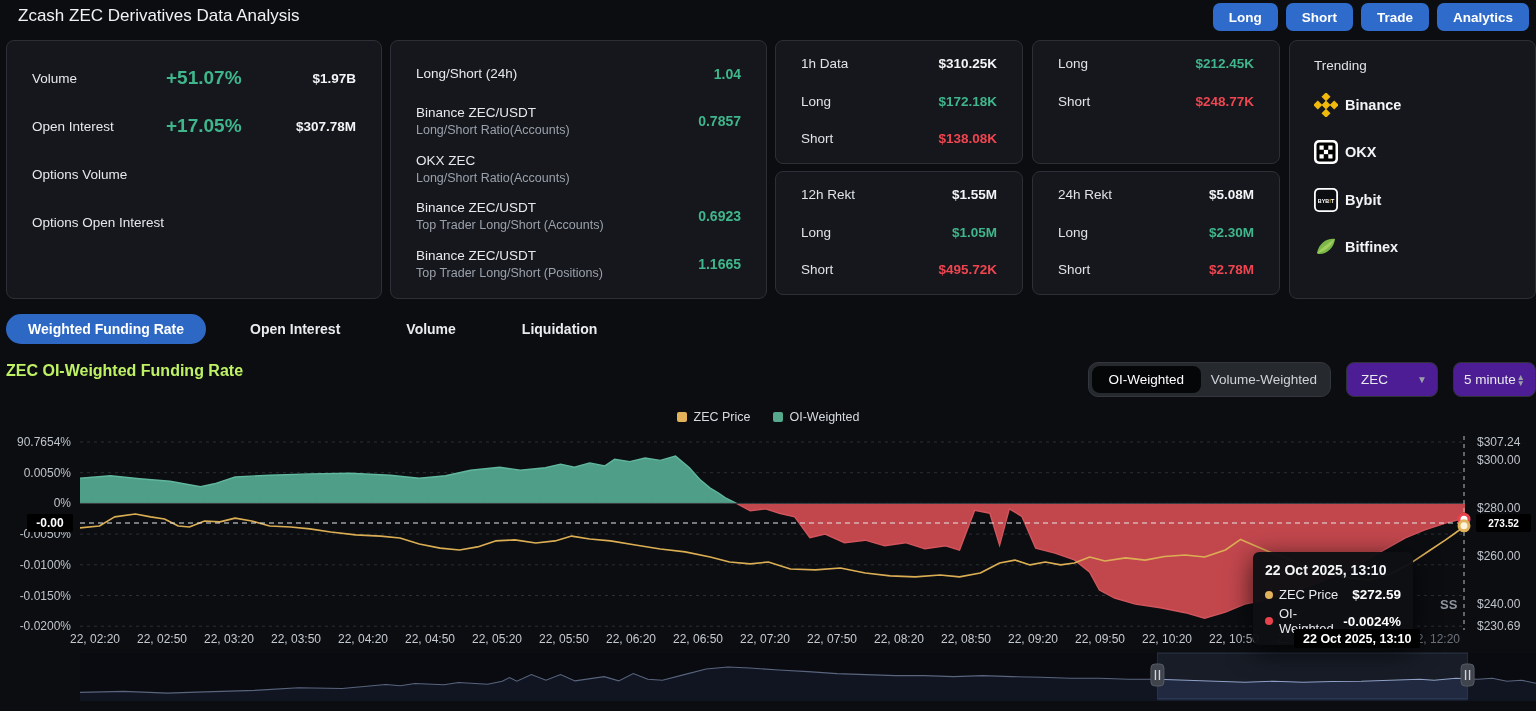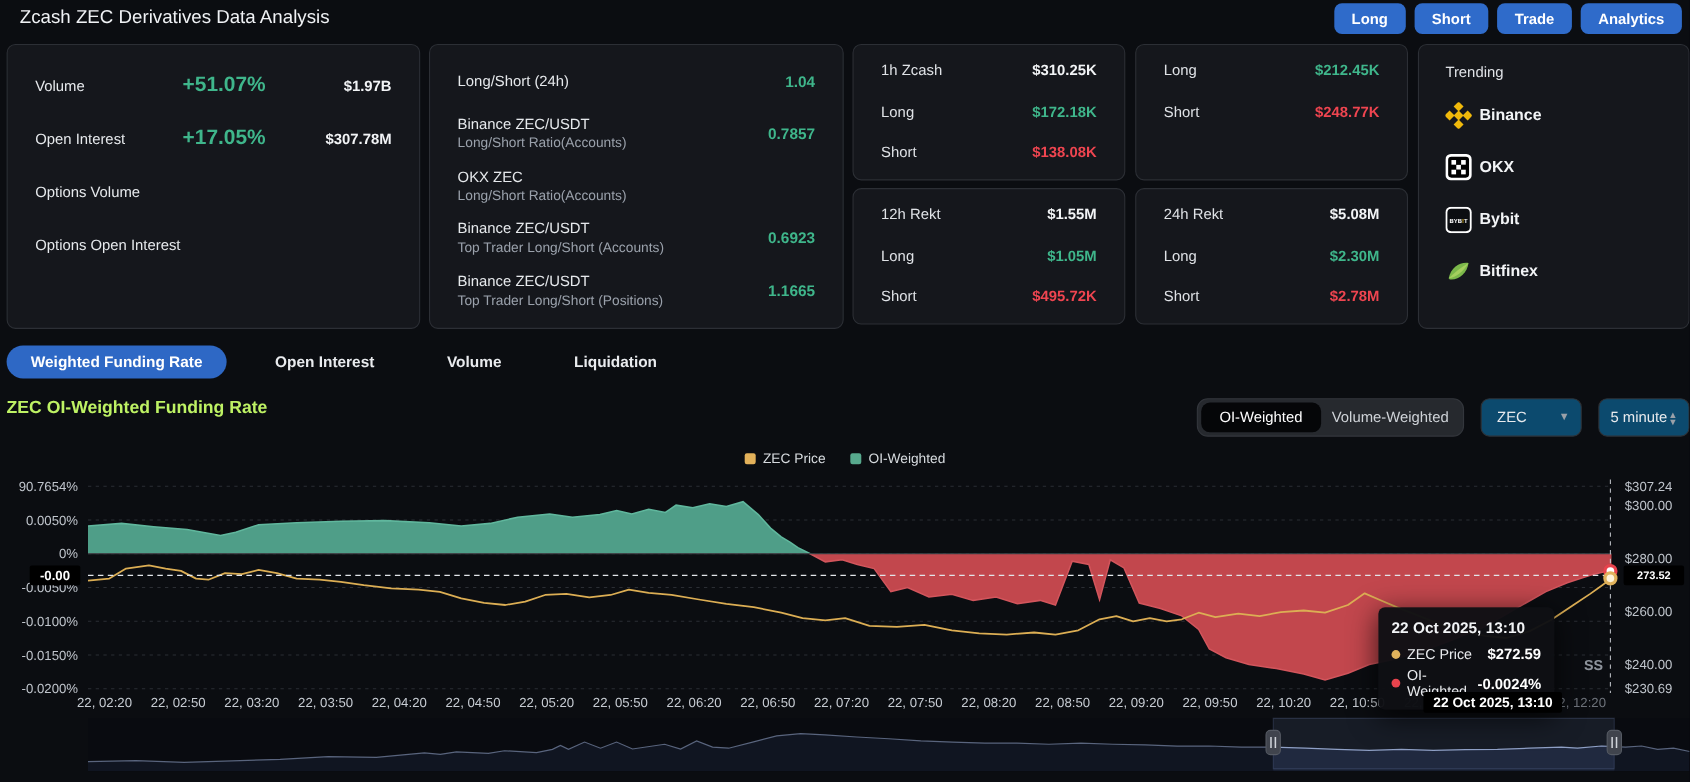--- a/index.html
+++ b/index.html
@@ -42,21 +42,21 @@
   
   .tabs { position:absolute; left:6px; top:314px; display:flex; align-items:center; }
   .tab-active { background:#2e68c5; color:#fff; font-weight:700; font-size:14px; height:30px; border-radius:16px; padding:0 22px; display:flex; align-items:center; cursor:pointer; }
   .tab { color:#e9ebee; font-weight:700; font-size:14px; padding:0 22px; margin-left:22px; cursor:pointer; }
 
   
   .chart-title { position:absolute; left:6px; top:362px; font-size:16px; font-weight:700; color:#bef264; }
   .seg-toggle { position:absolute; left:1088px; top:362px; width:243px; height:35px; background:#26292e; border:1px solid #33363c; border-radius:10px; display:flex; padding:3px; }
   .seg { flex:1; display:flex; align-items:center; justify-content:center; font-size:13.5px; color:#cfd3d8; border-radius:8px; cursor:pointer; white-space:nowrap; padding:0 10px; }
   .seg.active { background:#050608; color:#fff; }
-  .select { position:absolute; height:35px; background:#0c4a6e; border:1px solid #2e3136; border-radius:8px; display:flex; align-items:center; justify-content:space-between; padding:0 10px 0 14px; font-size:13.5px; color:#e8eaed; cursor:pointer; }
+  .select { position:absolute; height:35px; background:#4c1d95; border:1px solid #2e3136; border-radius:8px; display:flex; align-items:center; justify-content:space-between; padding:0 10px 0 14px; font-size:13.5px; color:#e8eaed; cursor:pointer; }
   .caret { color:#9aa0a8; font-size:10px; }
   .stepper { display:flex; flex-direction:column; line-height:6px; font-size:8.5px; color:#9aa0a8; }
 
   
   .legend { position:absolute; left:0; top:410px; width:1536px; display:flex; justify-content:center; gap:22px; }
   .legend-item { display:flex; align-items:center; gap:7px; cursor:pointer; }
   .legend-swatch { width:10px; height:10px; border-radius:2px; display:inline-block; }
   .legend-item span:last-child { font-size:12.5px; color:#d6dade; }
 
   
@@ -151,21 +151,21 @@
           <div class="rt-sub">Top Trader Long/Short (Positions)</div>
         </div>
         <span class="rt-value">1.1665</span>
       </div>
     </div>
   </div>
 
   <div class="card" style="left:775px; top:40px; width:248px; height:124px;">
     <div class="rk-rows">
       <div class="rk-row">
-          <span class="rk-label">1h Zcash</span>
+          <span class="rk-label">1h Data</span>
           <span class="rk-total">$310.25K</span>
         </div>
       <div class="rk-row">
           <span class="rk-label">Long</span>
           <span class="rk-long">$172.18K</span>
         </div>
       <div class="rk-row">
           <span class="rk-label">Short</span>
           <span class="rk-short">$138.08K</span>
         </div>

